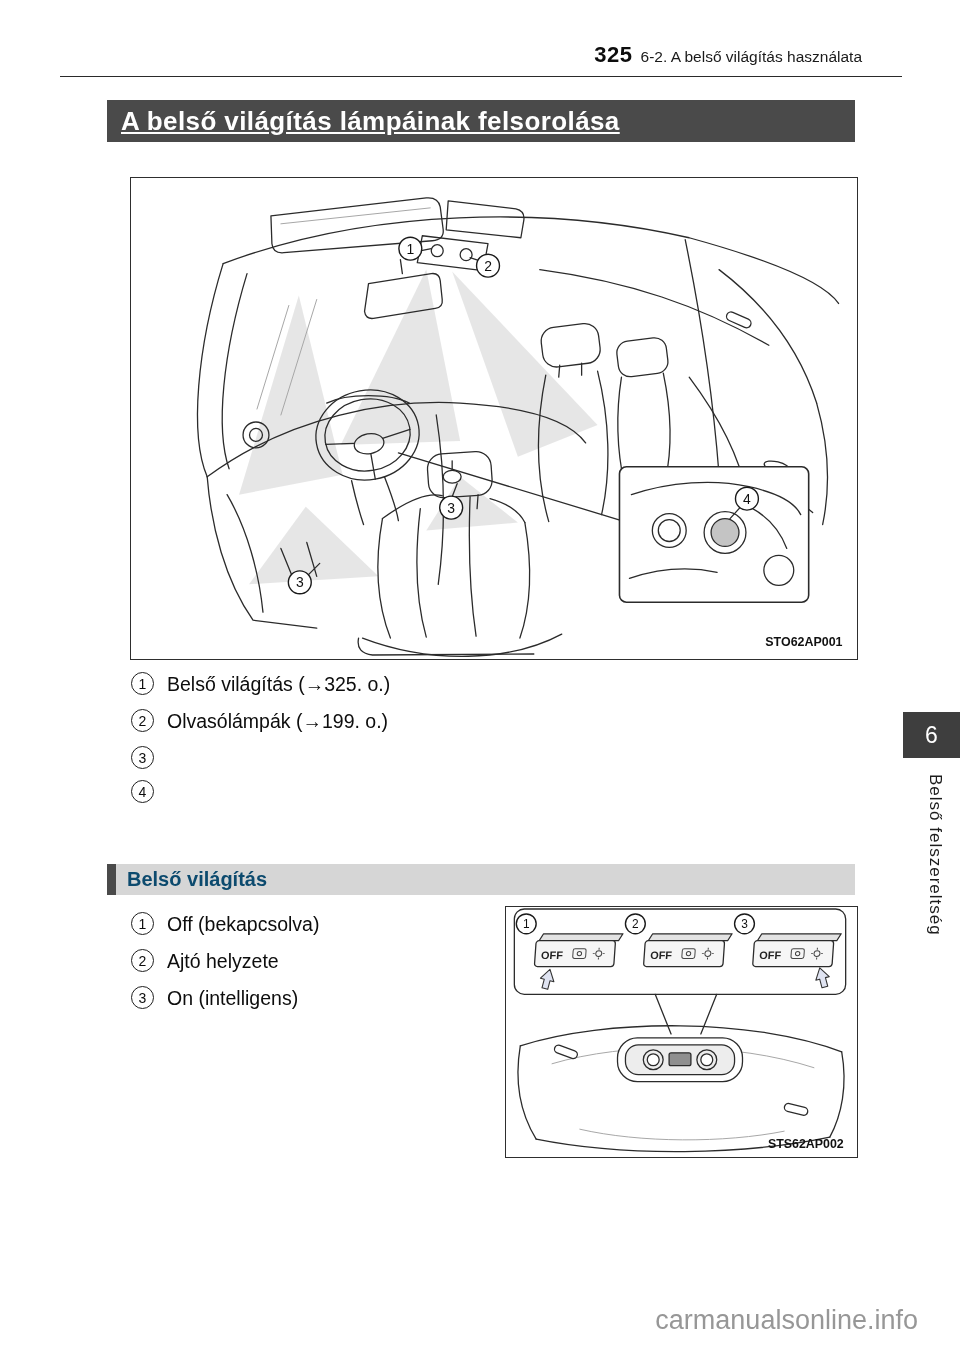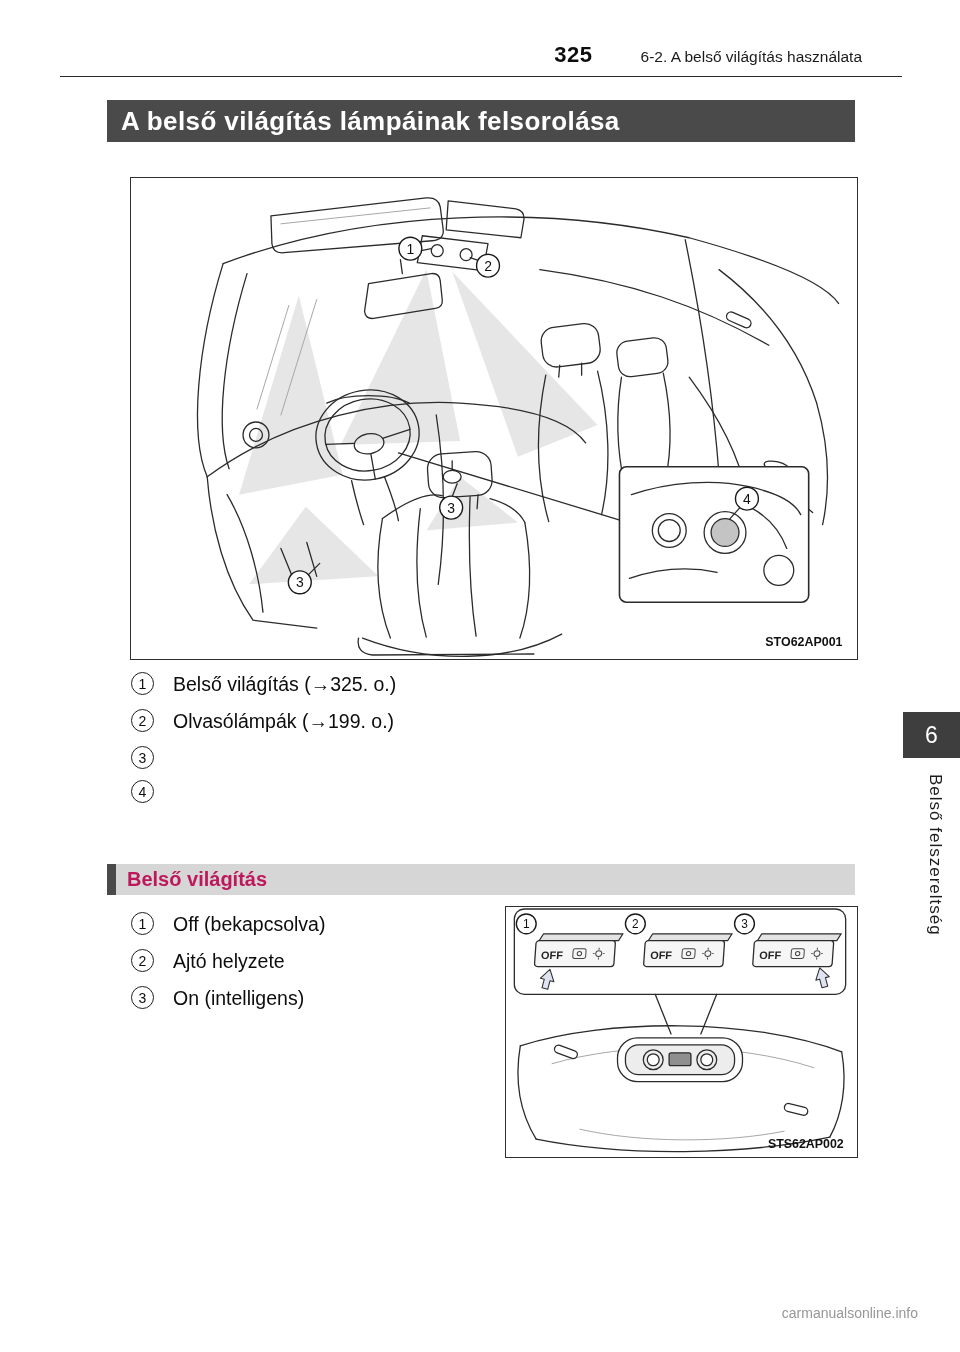--- a/index.html
+++ b/index.html
@@ -4,71 +4,71 @@
 <style>
   html,body { margin:0; padding:0; background:#fff; }
   .page {
     position:relative; width:960px; height:1352px; background:#ffffff;
     font-family:"Liberation Sans", sans-serif; overflow:hidden; margin:0 auto;
     color:#0d0d0d;
   }
   
   .page-header {
     position:absolute; top:42px; left:60px; right:98px;
-    display:flex; justify-content:flex-end; align-items:baseline; gap:26px;
+    display:flex; justify-content:flex-end; align-items:baseline; gap:8px;
   }
   .page-num { font-size:22px; font-weight:bold; letter-spacing:.5px; }
-  .section-title { font-size:15.5px; color:#1a1a1a;margin-left:22px; }
+  .section-title { font-size:15.5px; color:#1a1a1a; }
   .header-rule { position:absolute; top:76px; left:60px; right:58px; border-top:1.5px solid #2a2a2a; }
 
   
   .title-banner {
     position:absolute; top:100px; left:107px; width:748px; height:42px; box-sizing:border-box;
     background:#4a4a4a; color:#ffffff; font-size:26px; font-weight:bold;
-    line-height:42px; padding-left:14px; letter-spacing:.4px;
+    line-height:42px; padding-left:14px; letter-spacing:.4px;text-decoration:underline;
   }
 
   
   .fig { position:absolute; margin:0; border:1px solid #2e2e2e; background:#fff; }
   .fig svg { display:block; }
   .fig-interior { top:177px; left:130px; width:726px; height:481px; }
   .fig-switches { top:906px; left:505px; width:351px; height:250px; }
 
   
   .callout-list { position:absolute; list-style:none; margin:0; padding:0; }
   .list-main { top:670px; left:131px; width:728px; }
   .list-switch { top:910px; left:131px; width:350px; }
   .callout-item { display:flex; gap:13px; margin-bottom:9px; }
   .num-circle {
     flex:0 0 23px; width:23px; height:23px; border:1.3px solid #1f1f1f; border-radius:50%;
     display:flex; align-items:center; justify-content:center;
     font-size:14px; margin-top:2px; box-sizing:border-box;
   }
-  .callout-text { font-size:19.5px; line-height:28px; white-space:pre-line;margin-left:6px; }
+  .callout-text { font-size:19.5px; line-height:28px; white-space:pre-line; }
   .justify-sim { word-spacing:3px; }
 
   
   .section-header {
     position:absolute; top:864px; left:107px; width:748px; height:31px;
     background:#d6d6d6; display:flex; align-items:center;
   }
   .section-bar { width:9px; height:31px; background:#4a4a4a; flex:0 0 9px; }
-  .section-label { margin-left:11px; font-size:20px; font-weight:bold; color:#be185d; }
+  .section-label { margin-left:11px; font-size:20px; font-weight:bold; color:#0c4a6e; }
 
   
   .chapter-tab {
     position:absolute; top:712px; right:0; width:57px; height:46px; background:#3e3e3e;
     color:#fff; display:flex; align-items:center; justify-content:center; font-size:23px;
   }
   .chapter-vertical {
     position:absolute; top:774px; right:15px;
     writing-mode:vertical-rl; font-size:17px; letter-spacing:1px; color:#1c1c1c;
   }
 
-  .watermark { position:absolute; top:1305px; right:42px; font-size:14px; color:#979797; }
+  .watermark { position:absolute; top:1305px; right:42px; font-size:27px; color:#979797; }
 
   
   .ln { fill:none; stroke:#2b2b2b; stroke-width:1.3; stroke-linecap:round; stroke-linejoin:round; }
   .thin { stroke:#a6a6a6; stroke-width:1; }
   .beam { fill:#e2e2e2; opacity:.85; stroke:none; }
   .callout circle { fill:#ffffff; stroke:#1a1a1a; stroke-width:1.4; }
   .callout text { fill:#111; font-size:14px; text-anchor:middle; font-family:"Liberation Sans", sans-serif; }
   .callout-sm text { font-size:12px; }
   .figcode { font-size:12.5px; font-weight:bold; fill:#111; font-family:"Liberation Sans", sans-serif; }
   .sw-label { font-size:11px; font-weight:bold; fill:#222; font-family:"Liberation Sans", sans-serif; }

